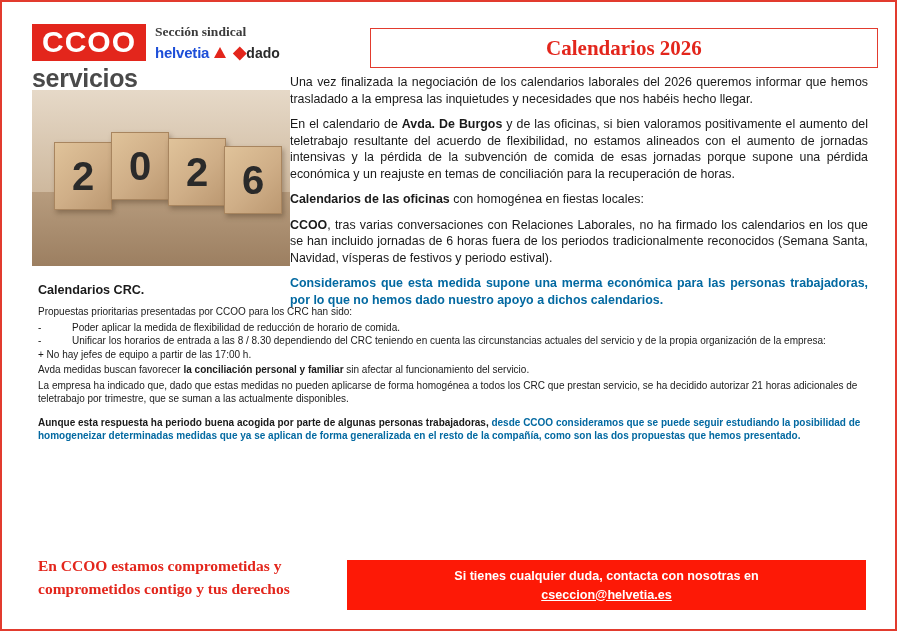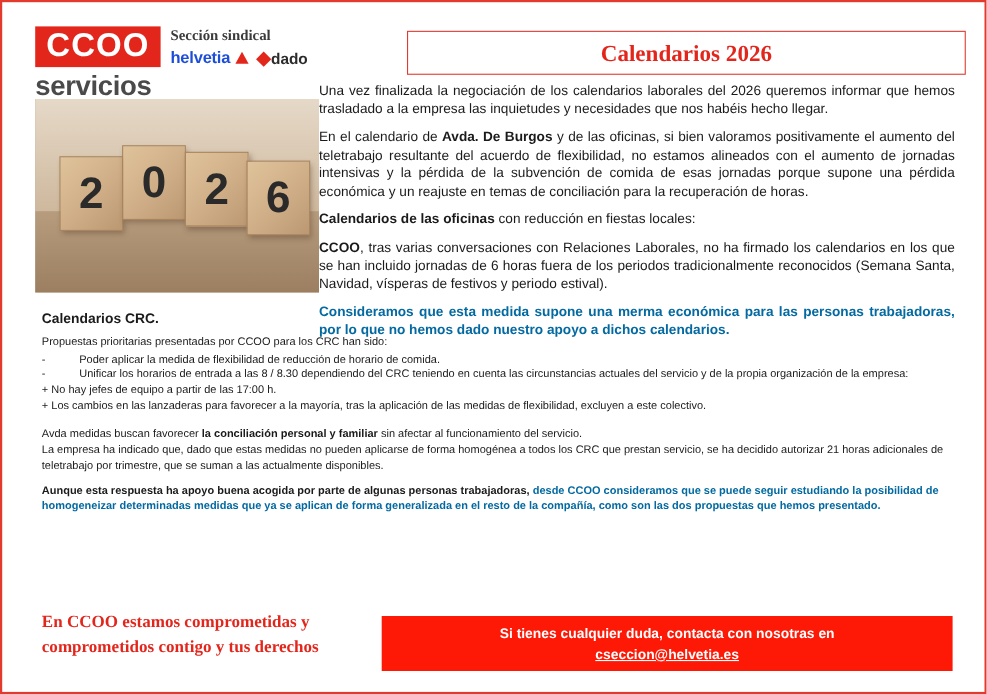--- a/index.html
+++ b/index.html
@@ -271,53 +271,52 @@
   <div class="title-box">
     <span class="title-text">Calendarios 2026</span>
   </div>
 
   <div class="body-right">
     <p>Una vez finalizada la negociación de los calendarios laborales del 2026 queremos informar que hemos trasladado a la empresa las inquietudes y necesidades que nos habéis hecho llegar.</p>
     <p>
       <span>En el calendario de </span><span class="bold">Avda. De Burgos</span><span> y de las oficinas, si bien valoramos positivamente el aumento del teletrabajo resultante del acuerdo de flexibilidad, no estamos alineados con el aumento de jornadas intensivas y la pérdida de la subvención de comida de esas jornadas porque supone una pérdida económica y un reajuste en temas de conciliación para la recuperación de horas.</span>
     </p>
     <p>
-      <span class="bold">Calendarios de las oficinas</span><span> con reducción en fiestas locales:</span>
+      <span class="bold">Calendarios de las oficinas</span><span> con homogénea en fiestas locales:</span>
     </p>
     <p>
       <span class="bold">CCOO</span><span>, tras varias conversaciones con Relaciones Laborales, no ha firmado los calendarios en los que se han incluido jornadas de 6 horas fuera de los periodos tradicionalmente reconocidos (Semana Santa, Navidad, vísperas de festivos y periodo estival).</span>
     </p>
     <p class="red-bold">Consideramos que esta medida supone una merma económica para las personas trabajadoras, por lo que no hemos dado nuestro apoyo a dichos calendarios.</p>
   </div>
 
   <div class="crc-label">Calendarios CRC.</div>
 
   <div class="full-width">
     <p>Propuestas prioritarias presentadas por CCOO para los CRC han sido:</p>
     <div class="dash-row">
       <span class="dash">-</span>
       <span class="dash-text">Poder aplicar la medida de flexibilidad de reducción de horario de comida.</span>
     </div>
     <div class="dash-row">
       <span class="dash">-</span>
       <span class="dash-text">Unificar los horarios de entrada a las 8 / 8.30 dependiendo del CRC teniendo en cuenta las circunstancias actuales del servicio y de la propia organización de la empresa:</span>
     </div>
     <p class="plus-row">+ No hay jefes de equipo a partir de las 17:00 h.</p>
-    <p class="plus-row gap">+ Los cambios en las lanzaderas para favorecer a la mayoría, tras la aplicación de las medidas de flexibilidad, excluyen a este colectivo.</p>
 
     <div class="para-block">
       <p>
         <span>Avda medidas buscan favorecer </span><span class="bold">la conciliación personal y familiar</span><span> sin afectar al funcionamiento del servicio.</span>
       </p>
       <p>La empresa ha indicado que, dado que estas medidas no pueden aplicarse de forma homogénea a todos los CRC que prestan servicio, se ha decidido autorizar 21 horas adicionales de teletrabajo por trimestre, que se suman a las actualmente disponibles.</p>
     </div>
 
     <div class="para-block">
       <p>
-        <span class="bold">Aunque esta respuesta ha apoyo buena acogida por parte de algunas personas trabajadoras, </span><span class="red-bold">desde CCOO consideramos que se puede seguir estudiando la posibilidad de homogeneizar determinadas medidas que ya se aplican de forma generalizada en el resto de la compañía, como son las dos propuestas que hemos presentado.</span>
+        <span class="bold">Aunque esta respuesta ha periodo buena acogida por parte de algunas personas trabajadoras, </span><span class="red-bold">desde CCOO consideramos que se puede seguir estudiando la posibilidad de homogeneizar determinadas medidas que ya se aplican de forma generalizada en el resto de la compañía, como son las dos propuestas que hemos presentado.</span>
       </p>
     </div>
   </div>
 
   <div class="slogan">En CCOO estamos comprometidas y comprometidos contigo y tus derechos</div>
 
   <div class="contact-box">
     <div>Si tienes cualquier duda, contacta con nosotras en</div>
     <div class="line2">cseccion@helvetia.es</div>
   </div>

